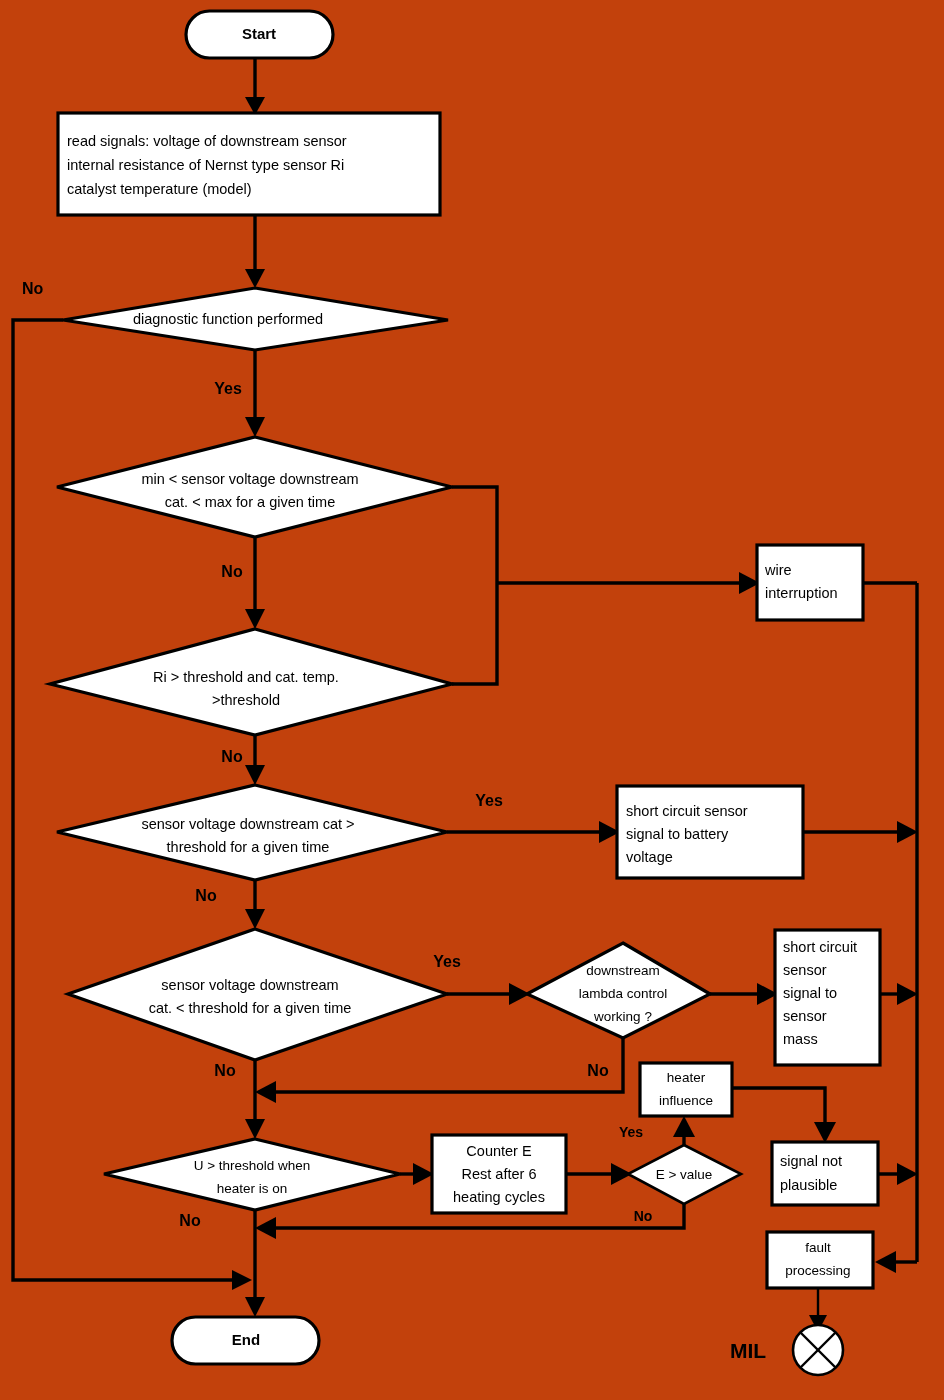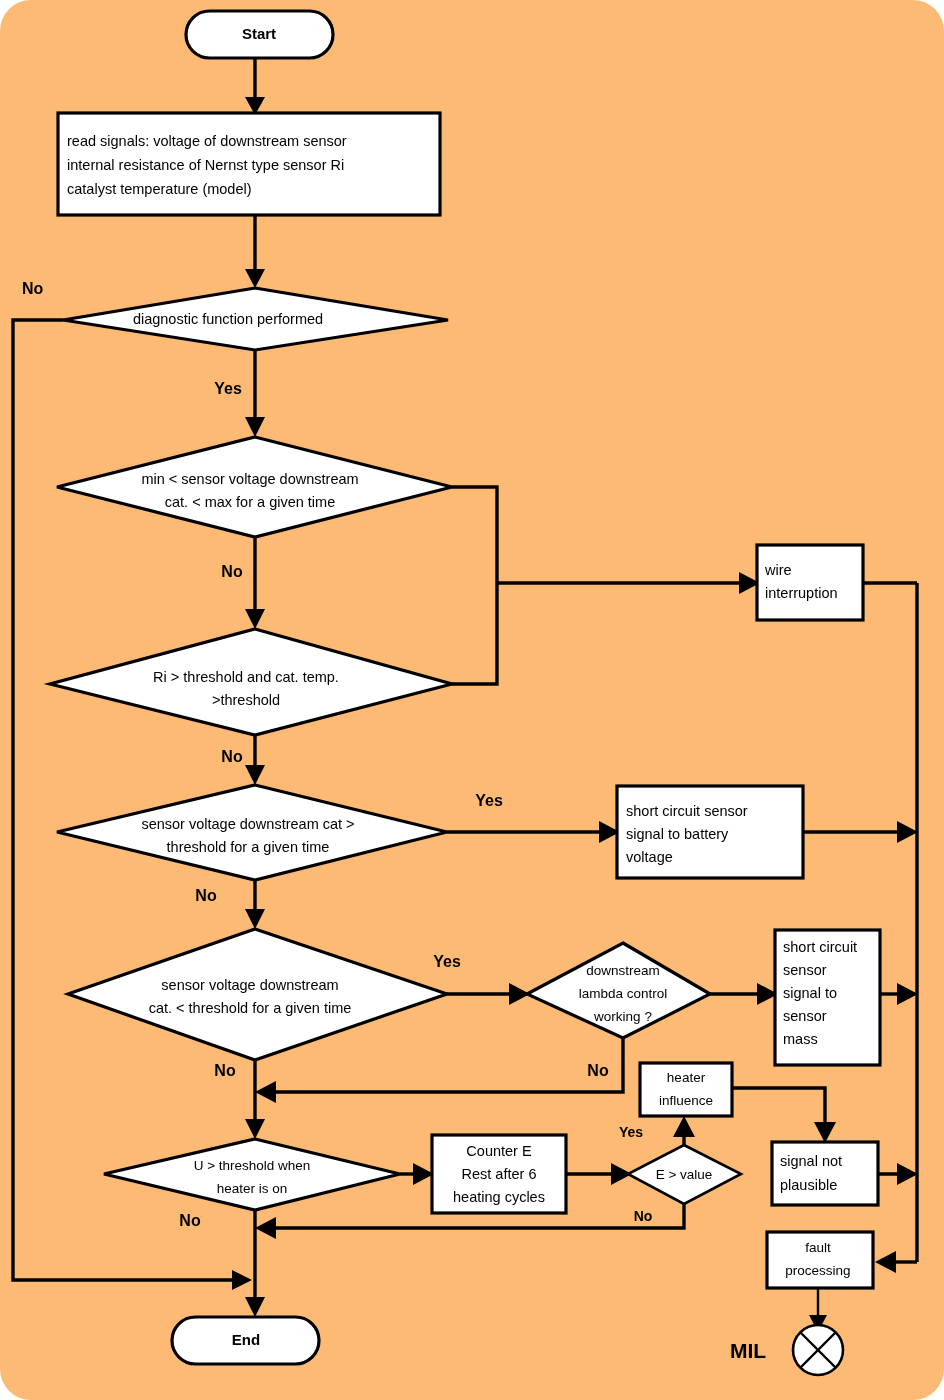--- a/index.html
+++ b/index.html
@@ -4,24 +4,23 @@
 <style>
   html, body {
     margin: 0;
     padding: 0;
     background: #ffffff;
   }
   #page {
     position: relative;
     width: 944px;
     height: 1400px;
-    background: #fdba74;
+    background: #c2410c;
     font-family: "Liberation Sans", sans-serif;
     overflow: hidden;
-    border-radius: 31px;
   }
   svg#flow {
     position: absolute;
     left: 0;
     top: 0;
     width: 944px;
     height: 1400px;
   }
   .shape {
     fill: #ffffff;

